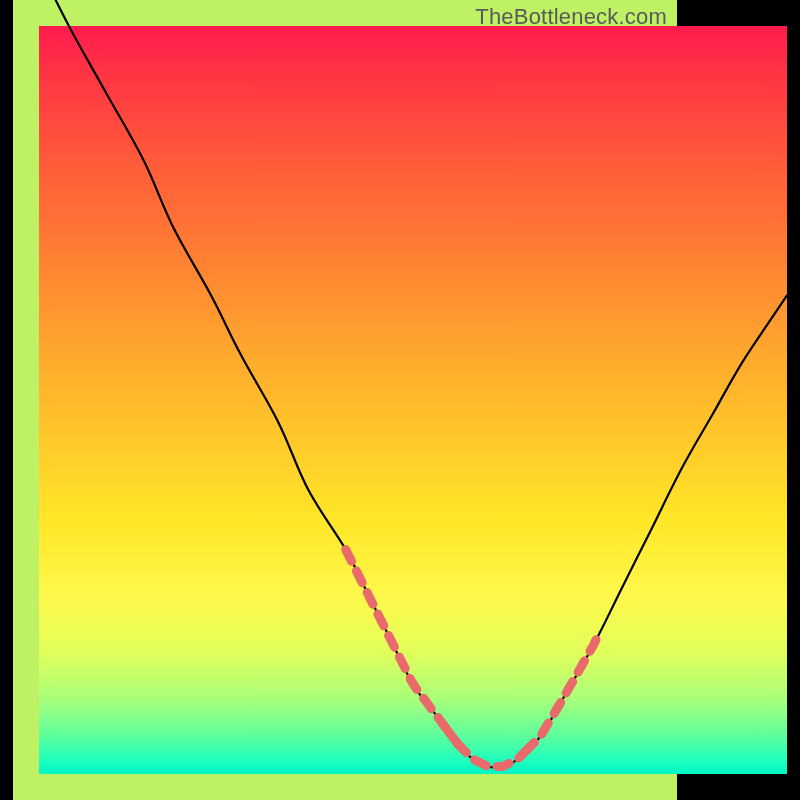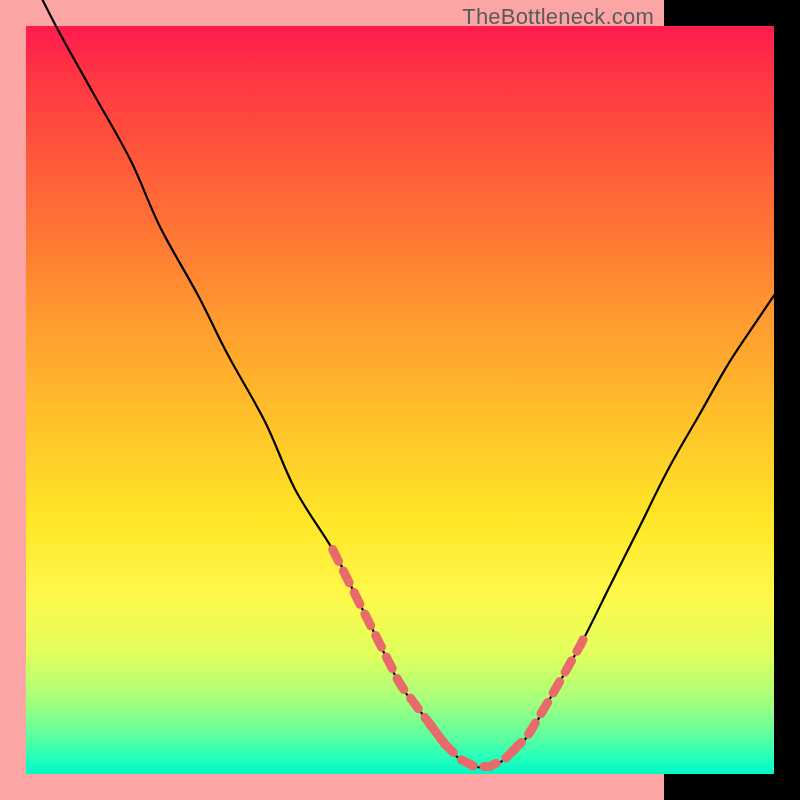--- a/index.html
+++ b/index.html
@@ -7,24 +7,24 @@
     padding: 0;
     width: 800px;
     height: 800px;
     background: #000;
     overflow: hidden;
     font-family: Arial, Helvetica, sans-serif;
   }
   .frame {
     position: absolute;
     top: 0;
-    left: 0;
+    left: 13px;
     width: 664px;
     height: 800px;
-    background: #fca5a5;
+    background: #bef264;
   }
   .plot-area {
     position: absolute;
     top: 26px;
     left: 26px;
     width: 748px;
     height: 748px;
     background: linear-gradient(
       to bottom,
       #ff1a4d 0%,

